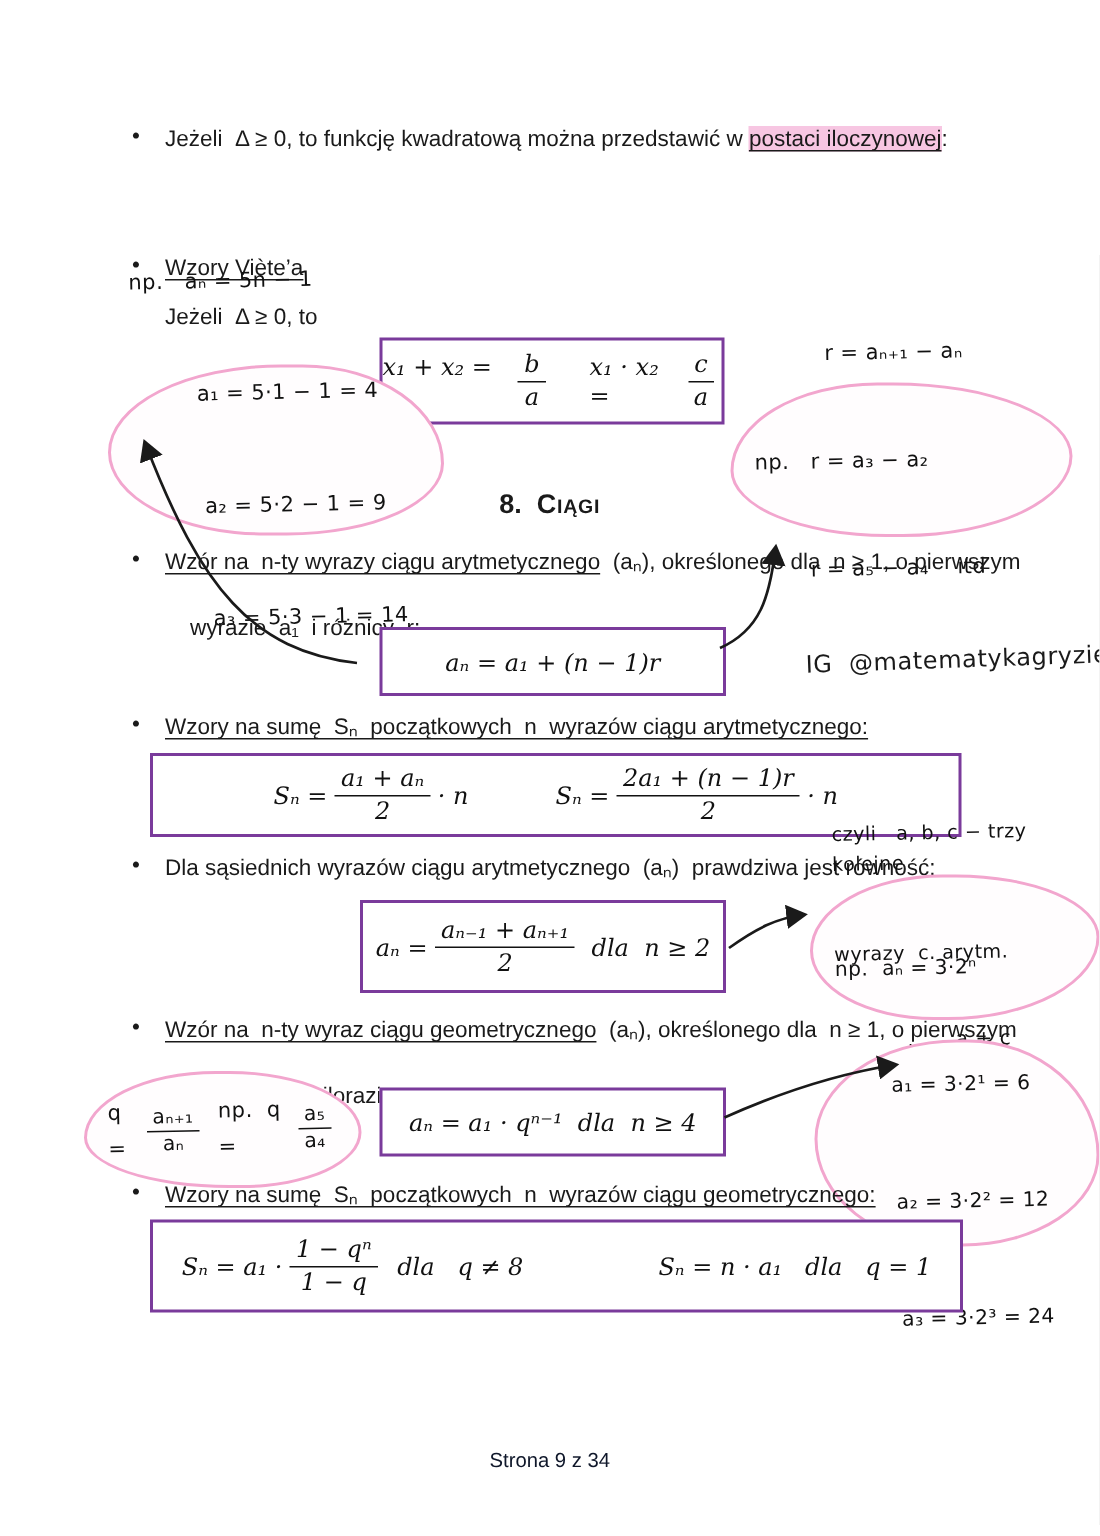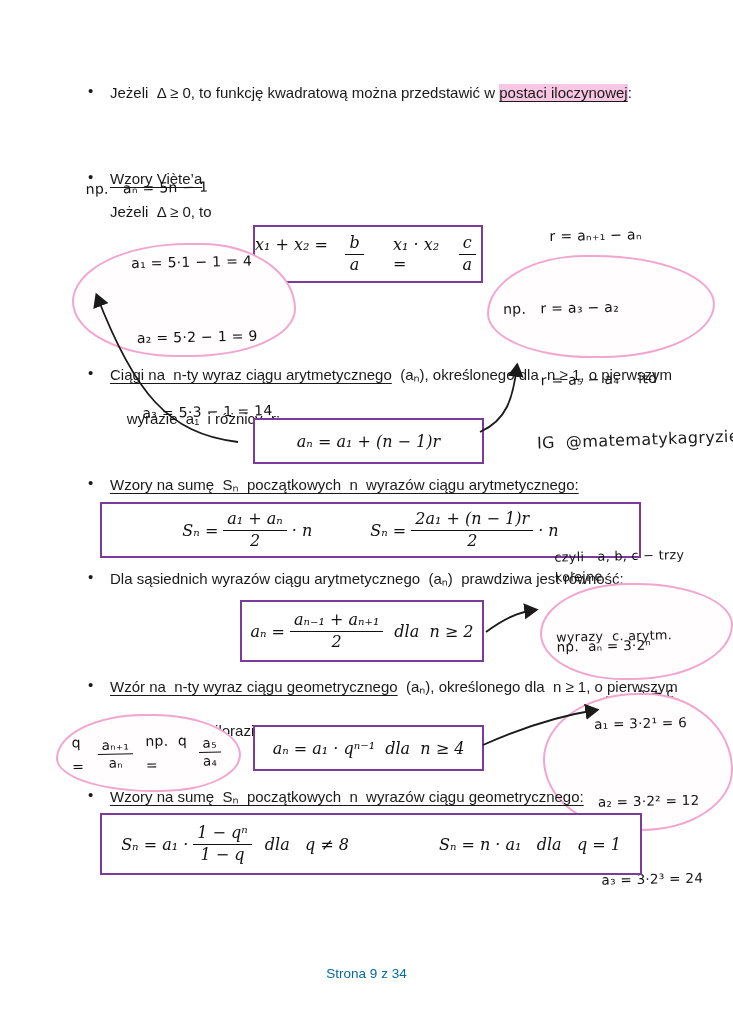--- a/index.html
+++ b/index.html
@@ -43,21 +43,21 @@
   }
   .hand .frac{margin:0 4px;line-height:1.05;font-size:13.5px;}
   .hand .frac .num{border-bottom:1.3px solid #111;}
   .heading{font-weight:bold;font-size:18px;}
   .heading .sc{font-variant:small-caps;letter-spacing:.5px;}
   .arrows{position:absolute;left:0;top:0;pointer-events:none;}
   .watermark{
     font-family:"DejaVu Sans",sans-serif;font-size:16px;letter-spacing:.4px;
     transform:rotate(-2deg);white-space:pre;
   }
-  .footer{position:absolute;left:0;width:733px;text-align:center;font-size:13.5px;color:#0369a1;}
+  .footer{position:absolute;left:0;width:733px;text-align:center;font-size:13.5px;color:#0f172a;}
 </style>
 </head>
 <body>
 
 <div class="page">
 
   <div class="bullet-row" style="top:82px">
     <span class="bullet-text bline"><span>Jeżeli  Δ ≥ 0, to funkcję kwadratową można przedstawić w </span><span class="u hl">postaci iloczynowej</span><span>:</span></span>
   </div>
 
@@ -84,23 +84,26 @@
   </div>
 
   <div class="cloud" style="left:487px;top:255px;width:228px;height:103px;border-radius:45% 55% 52% 48% / 60% 50% 55% 45%">
     <div class="hand">
       <div style="padding-left:48px">r = aₙ₊₁ − aₙ</div>
       <div>np.   r = a₃ − a₂</div>
       <div style="padding-left:36px">r = a₅ − a₄    itd</div>
     </div>
   </div>
 
+  <div class="abs heading" style="left:0;top:326px;width:733px;text-align:center">
+    <span>8.</span>&nbsp;&nbsp;<span class="sc">Ciągi</span>
+  </div>
 
   <div class="bullet-row" style="top:364px">
-    <span class="bullet-text bline"><span class="u">Ciągi na  n-ty wyraz ciągu arytmetycznego</span><span>  (aₙ), określonego dla  n ≥ 1, o pierwszym</span><br>
+    <span class="bullet-text bline"><span class="u">Wzór na  n-ty wyrazy ciągu arytmetycznego</span><span>  (aₙ), określonego dla  n ≥ 1, o pierwszym</span><br>
     <span>wyrazie  a₁  i różnicy  r:</span></span>
   </div>
 
   <div class="fbox" style="left:253px;top:418px;width:227px;height:42px">
     <span class="math">aₙ = a₁ + (n − 1)r</span>
   </div>
 
   <div class="abs watermark" style="left:537px;top:430px">IG  @matematykagryzie</div>
 
   <div class="bullet-row" style="top:474px">

